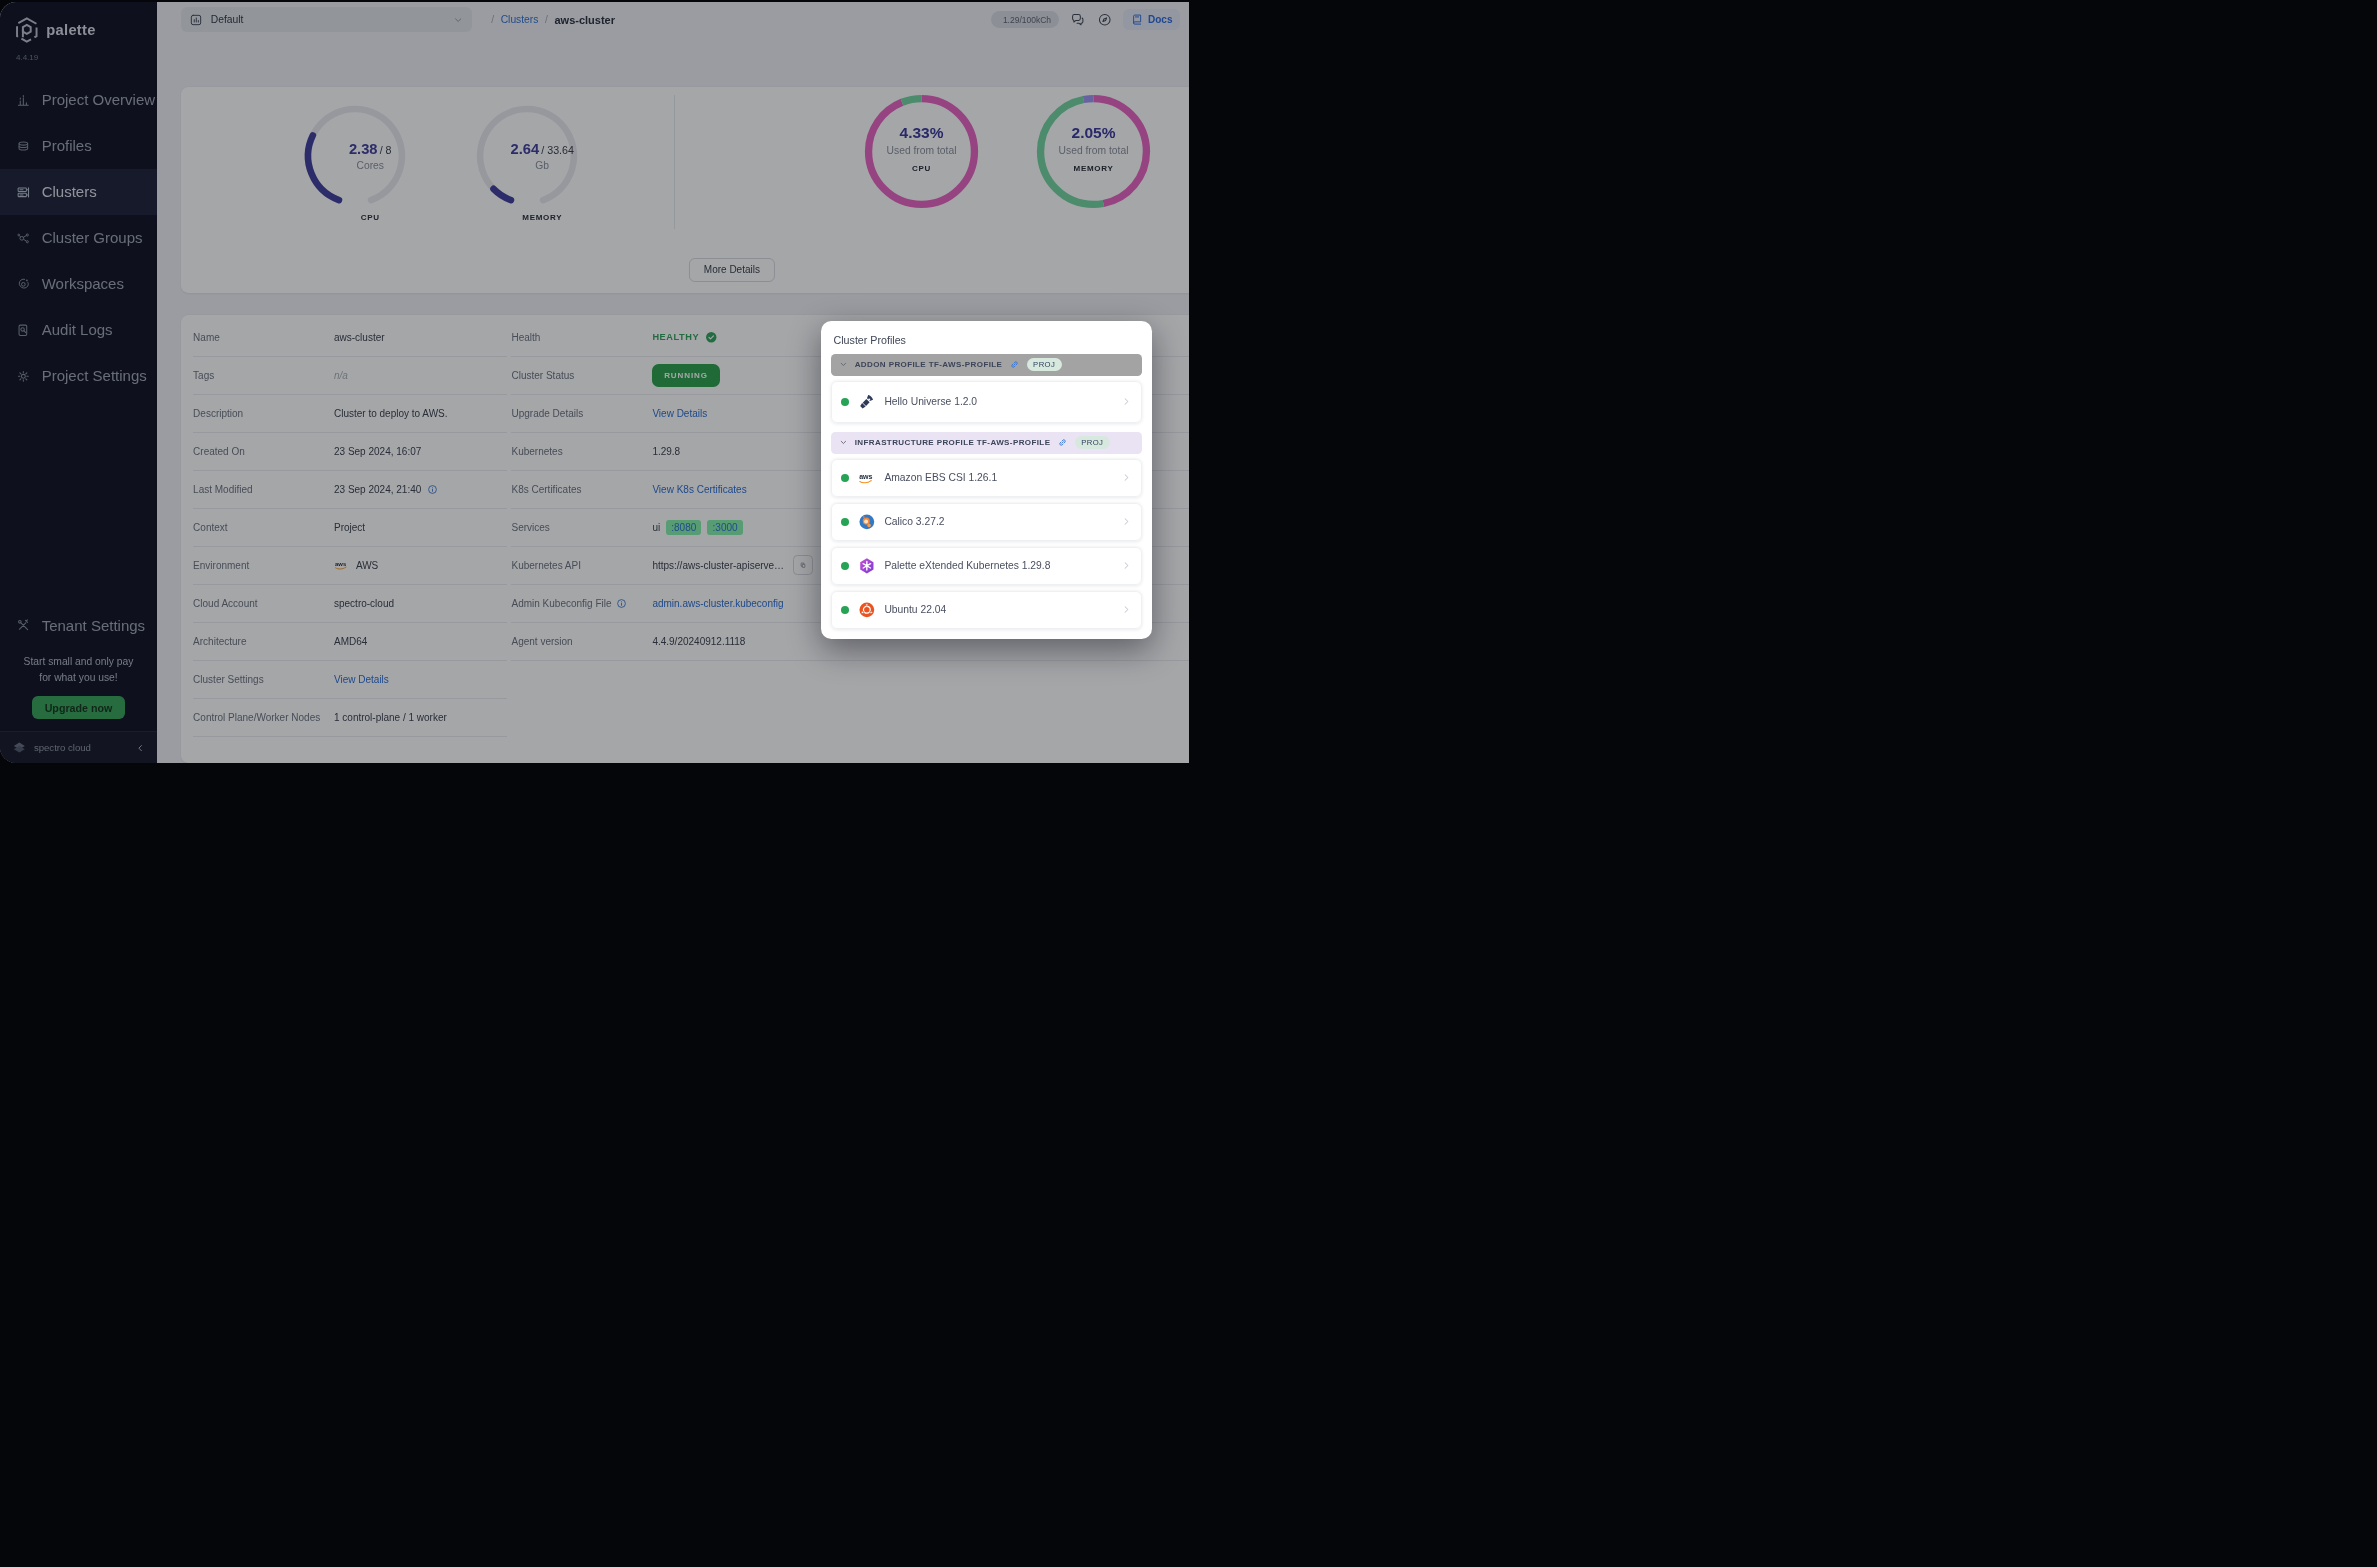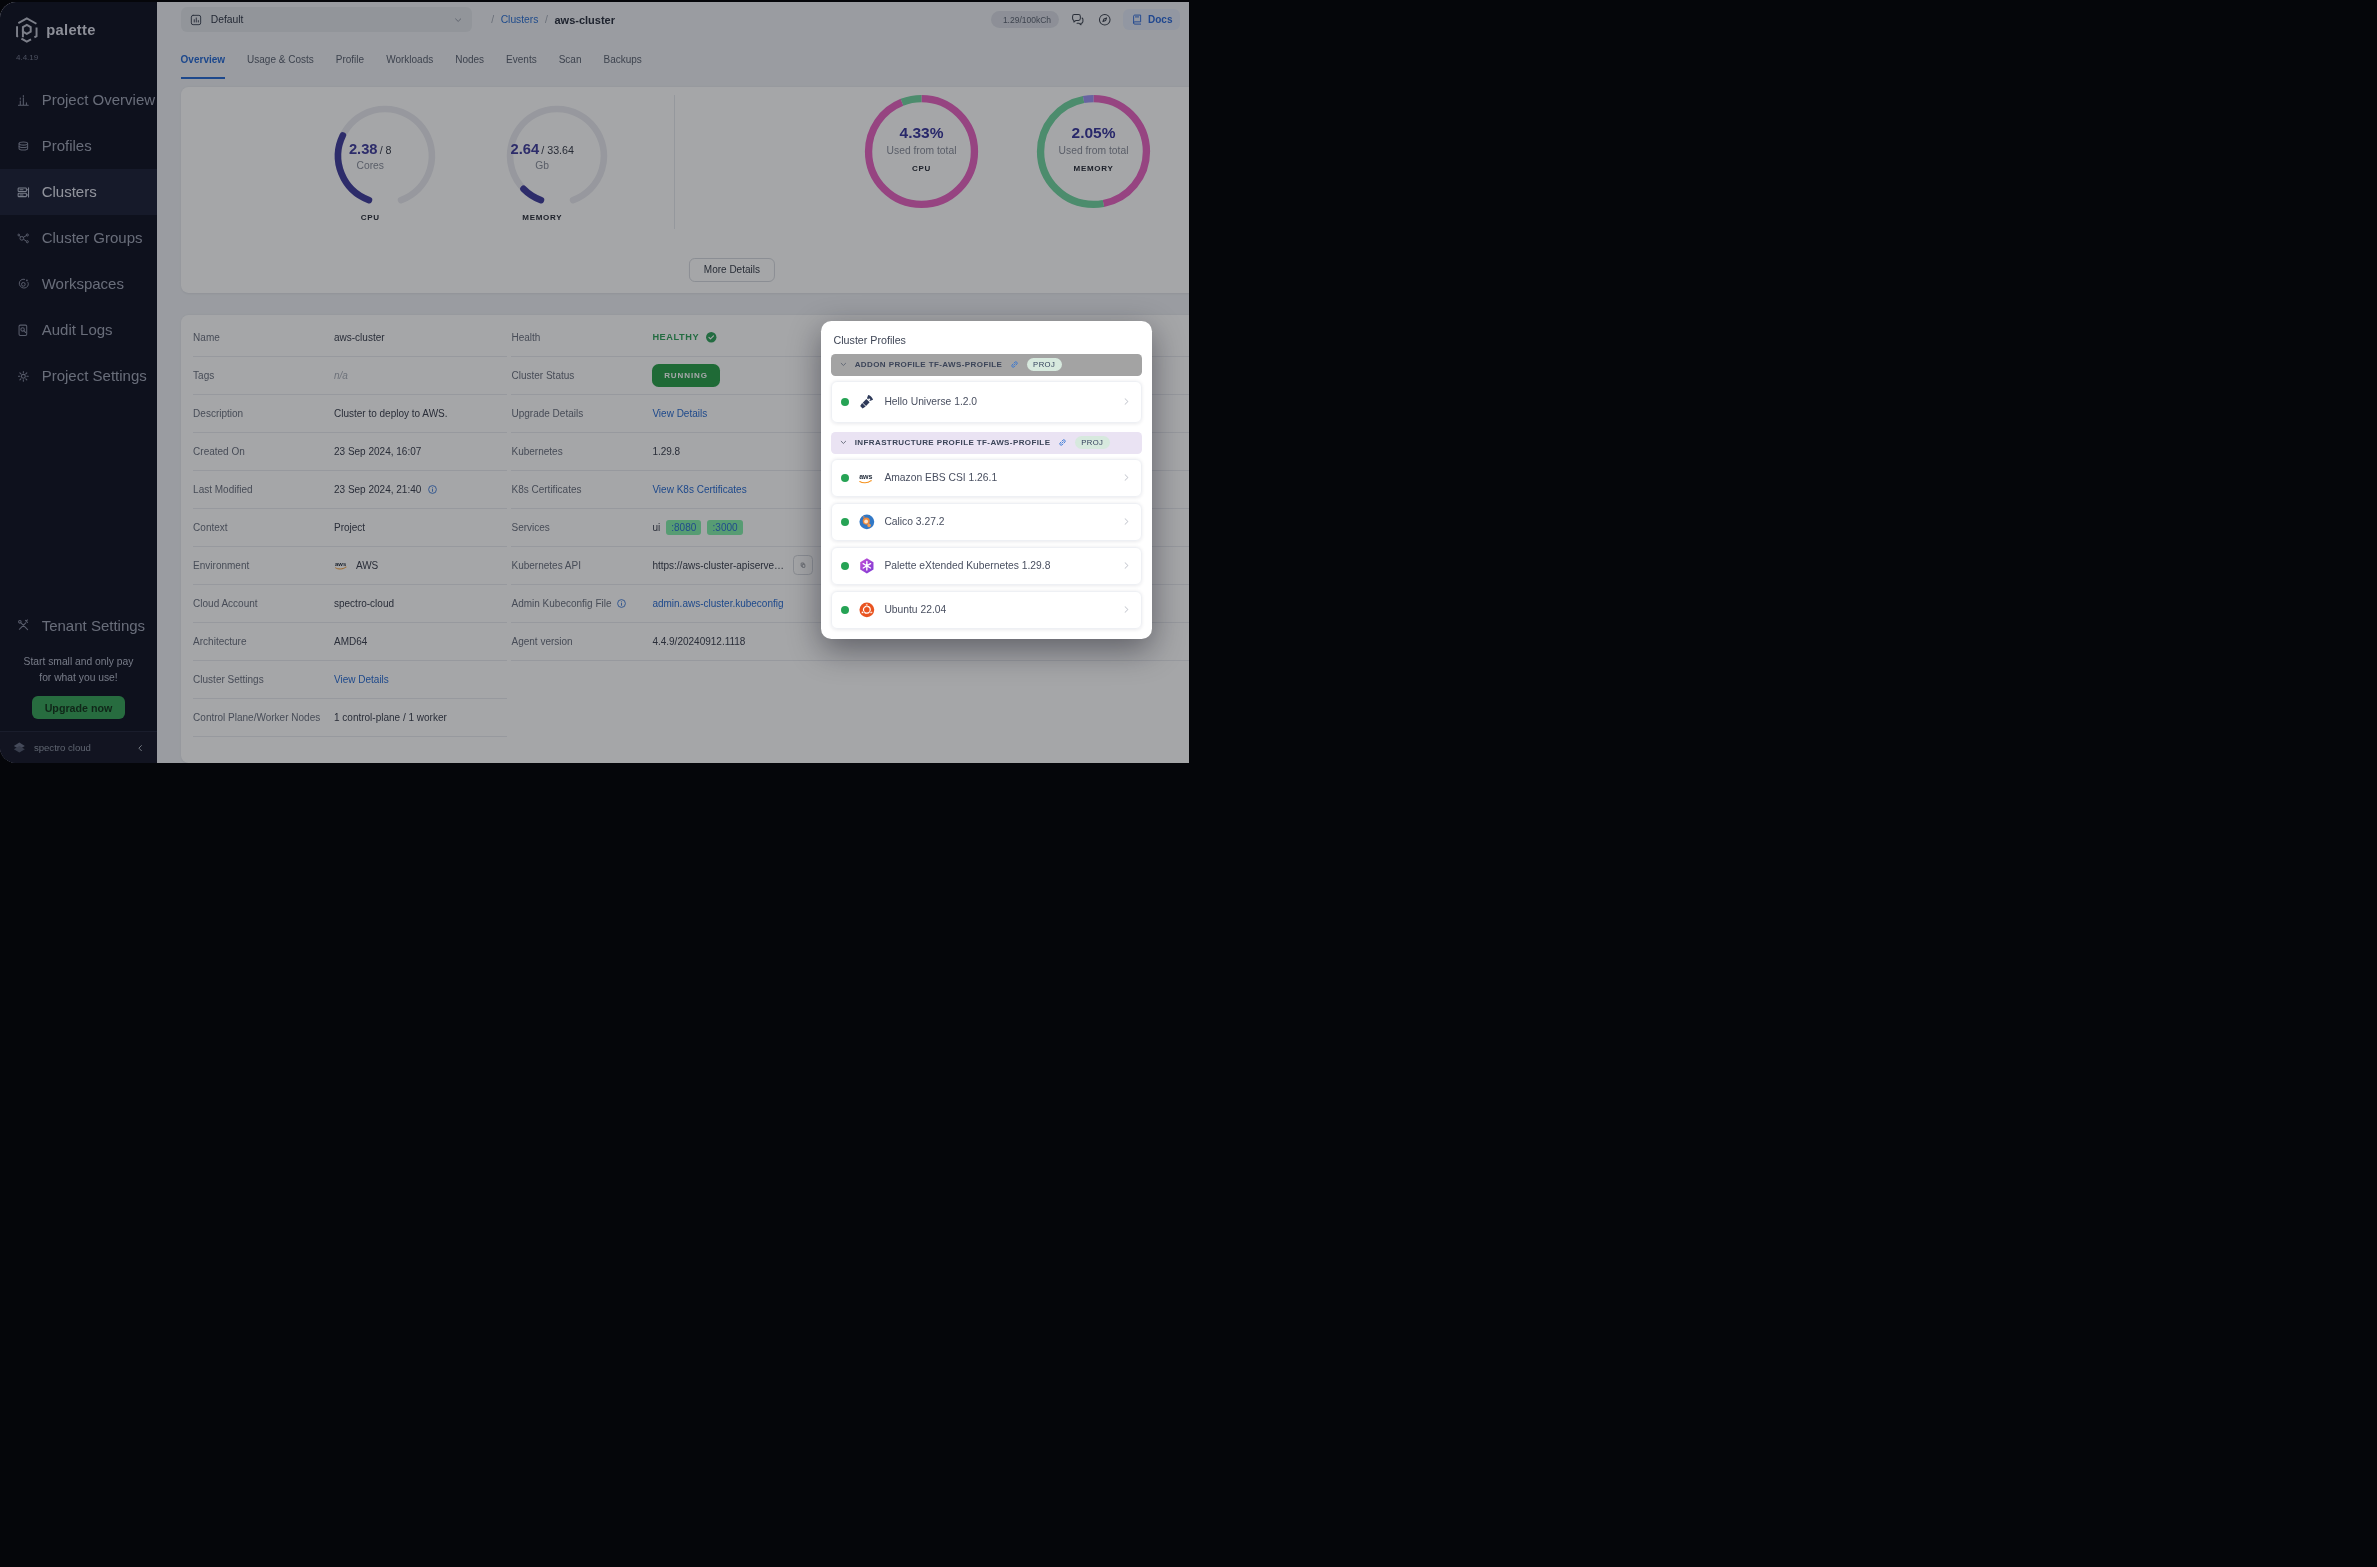--- a/index.html
+++ b/index.html
@@ -59,21 +59,21 @@
   .settings-btn{margin-left:auto;align-self:center;display:flex;align-items:center;gap:5.9px;padding:5.9px 10.3px;border:none;
     border-radius:5.9px;background:#a3a3a3;color:#30384a;font-size:10.3px;font-family:inherit;cursor:pointer}
   
   .content{flex:1;position:relative;overflow:hidden;display:flex;flex-direction:column}
   .card{background:#fff;border-radius:7.4px;box-shadow:0 0.7px 2.2px rgba(30,35,60,.07)}
   .overview-card{margin:7.4px 8.8px 0 23.6px;height:206px;flex:0 0 206px;position:relative;display:flex}
   .half{width:50%;display:flex;justify-content:center;gap:32px}
   .half.gaugehalf{padding-top:14.7px}
   .half.donuthalf{padding-top:2.9px}
   .vdiv{position:absolute;left:493px;top:8.8px;height:134px;width:0.7px;background:#e7e9ee}
-  .gauge{position:relative;width:140px;display:flex;flex-direction:column;align-items:flex-end}
+  .gauge{position:relative;width:140px;display:flex;flex-direction:column;align-items:flex-start}
   .gauge svg.ring{display:block}
   .g-center{position:absolute;top:40px;left:0;right:0;text-align:center}
   .gval{font-size:14.7px;font-weight:700;color:#44419f}
   .gtot{font-size:10.7px;color:#3a3f4c;margin-left:2.2px}
   .gunit{margin-top:2.9px;font-size:10.3px;color:#8a8f9c;text-align:center}
   .glabel{position:absolute;top:112px;left:0;right:0;text-align:center;font-size:8px;font-weight:700;letter-spacing:0.7px;color:#2b2f3a}
   .track{fill:none;stroke:#e9eaef;stroke-width:9;stroke-linecap:round}
   .arc{fill:none;stroke:#44419f;stroke-width:9;stroke-linecap:round}
   .donut{position:relative;width:140px;display:flex;flex-direction:column;align-items:center}
   .d-center{position:absolute;top:35px;left:0;right:0;text-align:center}
@@ -292,30 +292,20 @@
         </span>
         <span class="redacted">
             <i class="b1"></i>
             <i class="b2"></i>
             <i class="b3"></i>
           </span>
       </div>
     </header>
 
     <nav class="tabsbar">
-      <div class="tabs">
-        <span class="tab active">Overview</span>
-        <span class="tab">Usage &amp; Costs</span>
-        <span class="tab">Profile</span>
-        <span class="tab">Workloads</span>
-        <span class="tab">Nodes</span>
-        <span class="tab">Events</span>
-        <span class="tab">Scan</span>
-        <span class="tab">Backups</span>
-      </div>
       <button class="settings-btn">
         <span>Settings</span>
         <span style="display:flex">
           <svg width="9.6" height="9.6" viewBox="0 0 24 24" fill="none" stroke="currentColor" stroke-width="2" stroke-linecap="round" stroke-linejoin="round">
               <path d="m6 9 6 6 6-6"></path>
             </svg>
         </span>
       </button>
     </nav>
 

